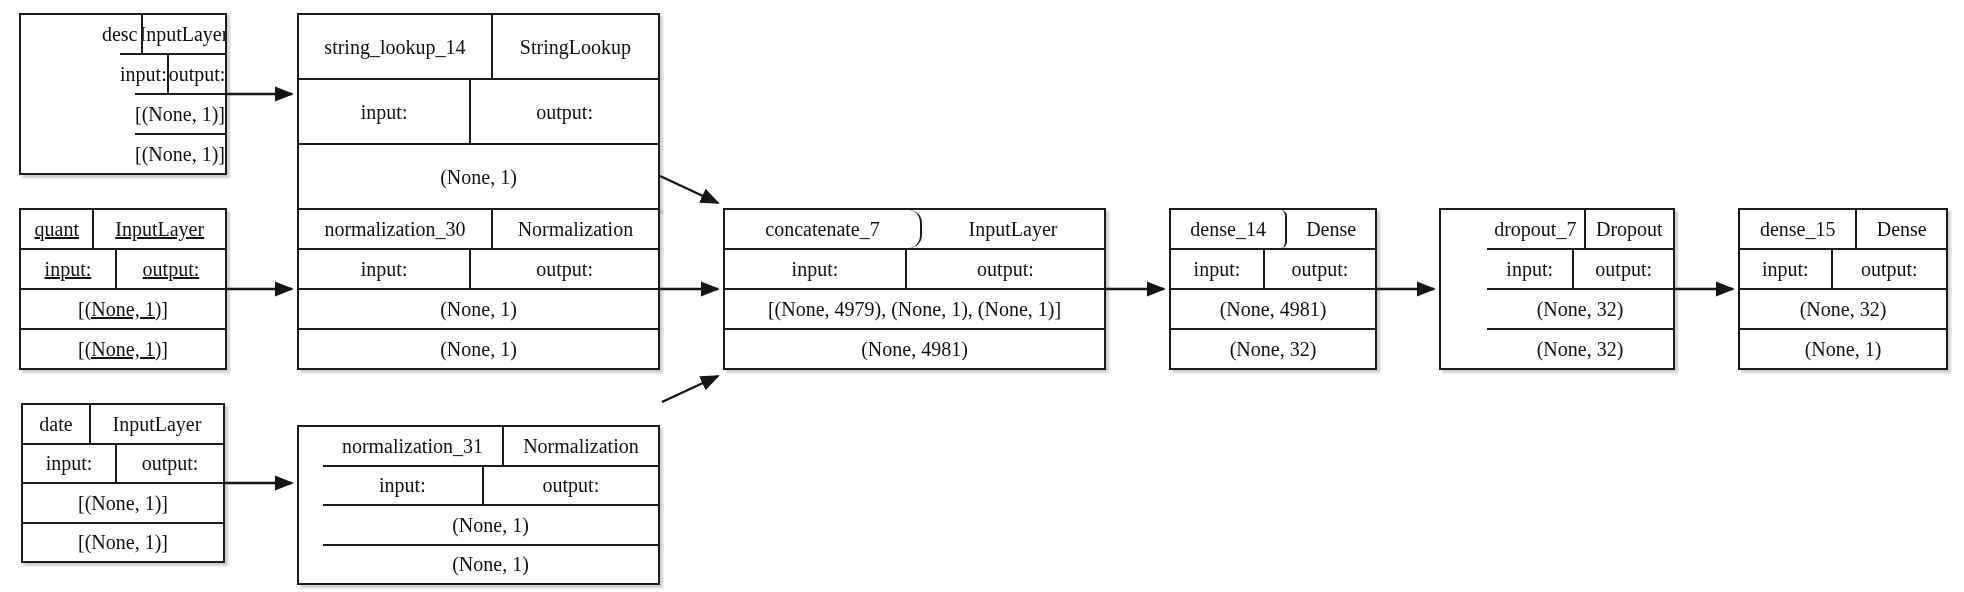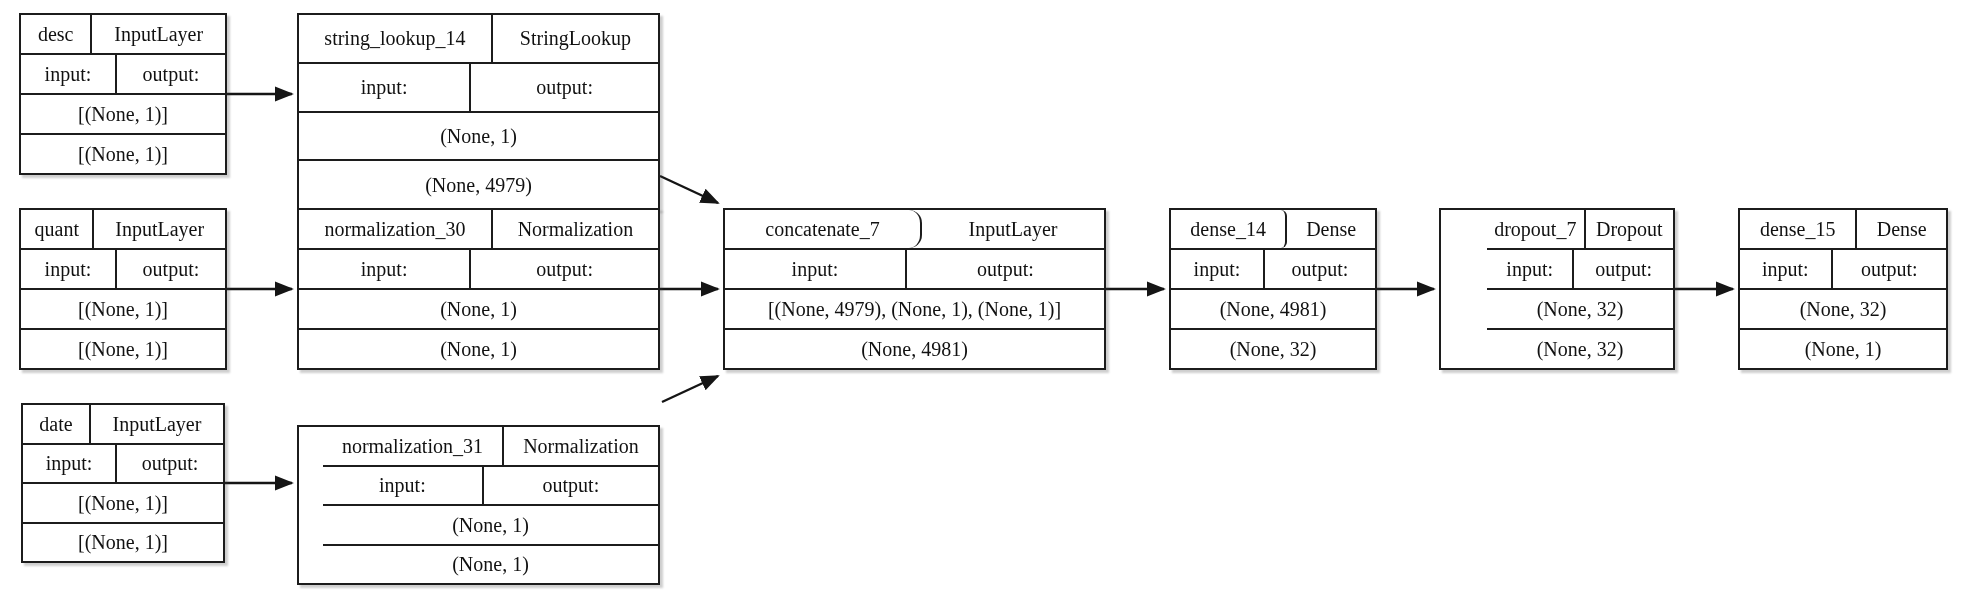--- a/index.html
+++ b/index.html
@@ -77,21 +77,21 @@
     <line x1="660" y1="176" x2="718" y2="203" stroke="#151515" stroke-width="2.4" marker-end="url(#arrow)"></line>
     <line x1="227" y1="289" x2="292" y2="289" stroke="#151515" stroke-width="2.4" marker-end="url(#arrow)"></line>
     <line x1="660" y1="289" x2="718" y2="289" stroke="#151515" stroke-width="2.4" marker-end="url(#arrow)"></line>
     <line x1="1106" y1="289" x2="1164" y2="289" stroke="#151515" stroke-width="2.4" marker-end="url(#arrow)"></line>
     <line x1="1377" y1="289" x2="1434" y2="289" stroke="#151515" stroke-width="2.4" marker-end="url(#arrow)"></line>
     <line x1="1675" y1="289" x2="1733" y2="289" stroke="#151515" stroke-width="2.4" marker-end="url(#arrow)"></line>
     <line x1="225" y1="483" x2="292" y2="483" stroke="#151515" stroke-width="2.4" marker-end="url(#arrow)"></line>
     <line x1="662" y1="402" x2="718" y2="376" stroke="#151515" stroke-width="2.4" marker-end="url(#arrow)"></line>
   </svg>
 
-  <div class="node" style="left:19px; top:13px; width:208px; height:162px;">
+  <div class="node" style="left:19px; top:13px; width:208px; height:162px;align-items:flex-end;">
     <div class="row">
         <div class="cell first" style="flex:0 0 35%;">desc</div>
         <div class="cell grow">InputLayer</div>
       </div>
     <div class="row">
         <div class="cell first" style="flex:0 0 47%;">input:</div>
         <div class="cell grow">output:</div>
       </div>
     <div class="row">
         <div class="span">[(None, 1)]</div>
@@ -106,26 +106,23 @@
         <div class="cell first" style="flex:0 0 54%;">string_lookup_14</div>
         <div class="cell grow">StringLookup</div>
       </div>
     <div class="row">
         <div class="cell first" style="flex:0 0 48%;">input:</div>
         <div class="cell grow">output:</div>
       </div>
     <div class="row">
         <div class="span">(None, 1)</div>
       </div>
-    <div class="row">
-        <div class="span">(None, 4979)</div>
-      </div>
-  </div>
-
-  <div class="node" style="left:19px; top:208px; width:208px; height:162px;">
+  </div>
+
+  <div class="node" style="left:19px; top:208px; width:208px; height:162px;text-decoration:underline;">
     <div class="row">
         <div class="cell first" style="flex:0 0 36%;">quant</div>
         <div class="cell grow">InputLayer</div>
       </div>
     <div class="row">
         <div class="cell first" style="flex:0 0 47%;">input:</div>
         <div class="cell grow">output:</div>
       </div>
     <div class="row">
         <div class="span">[(None, 1)]</div>

